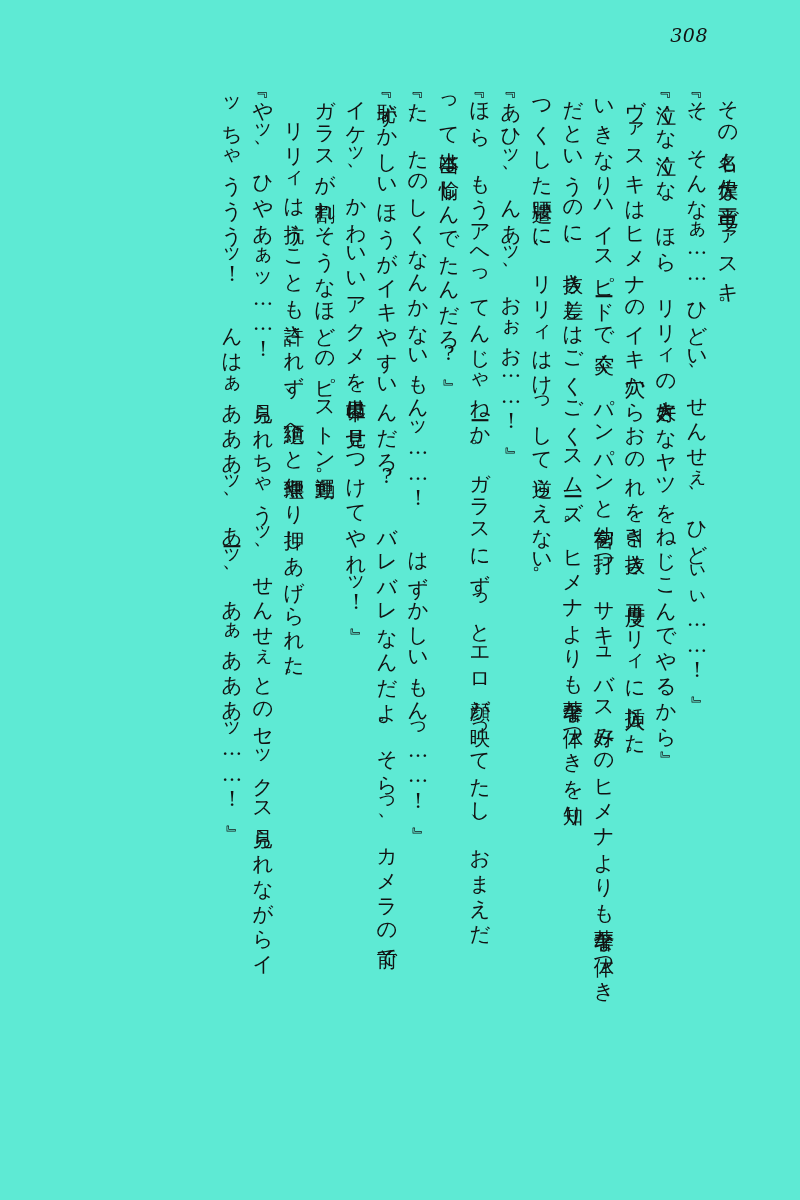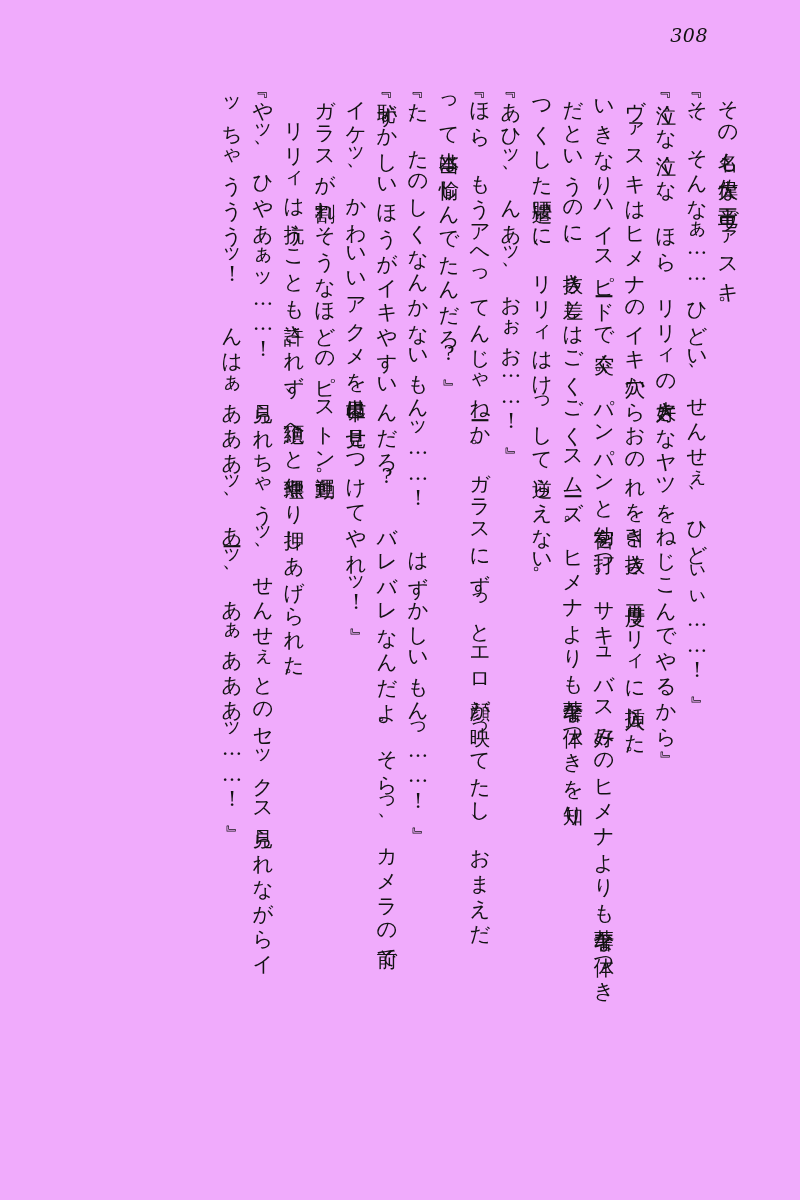--- a/index.html
+++ b/index.html
@@ -4,21 +4,21 @@
 <style>
   html, body {
     margin: 0;
     padding: 0;
     background: #ffffff;
   }
   .page {
     position: relative;
     width: 800px;
     height: 1200px;
-    background: #f0abfc;
+    background: #5eead4;
     overflow: hidden;
     font-family: "DejaVu Serif", serif;
     color: #111111;
   }
   .page-number {
     position: absolute;
     top: 24px;
     right: 92px;
     font-family: "DejaVu Serif", serif;
     font-style: italic;

